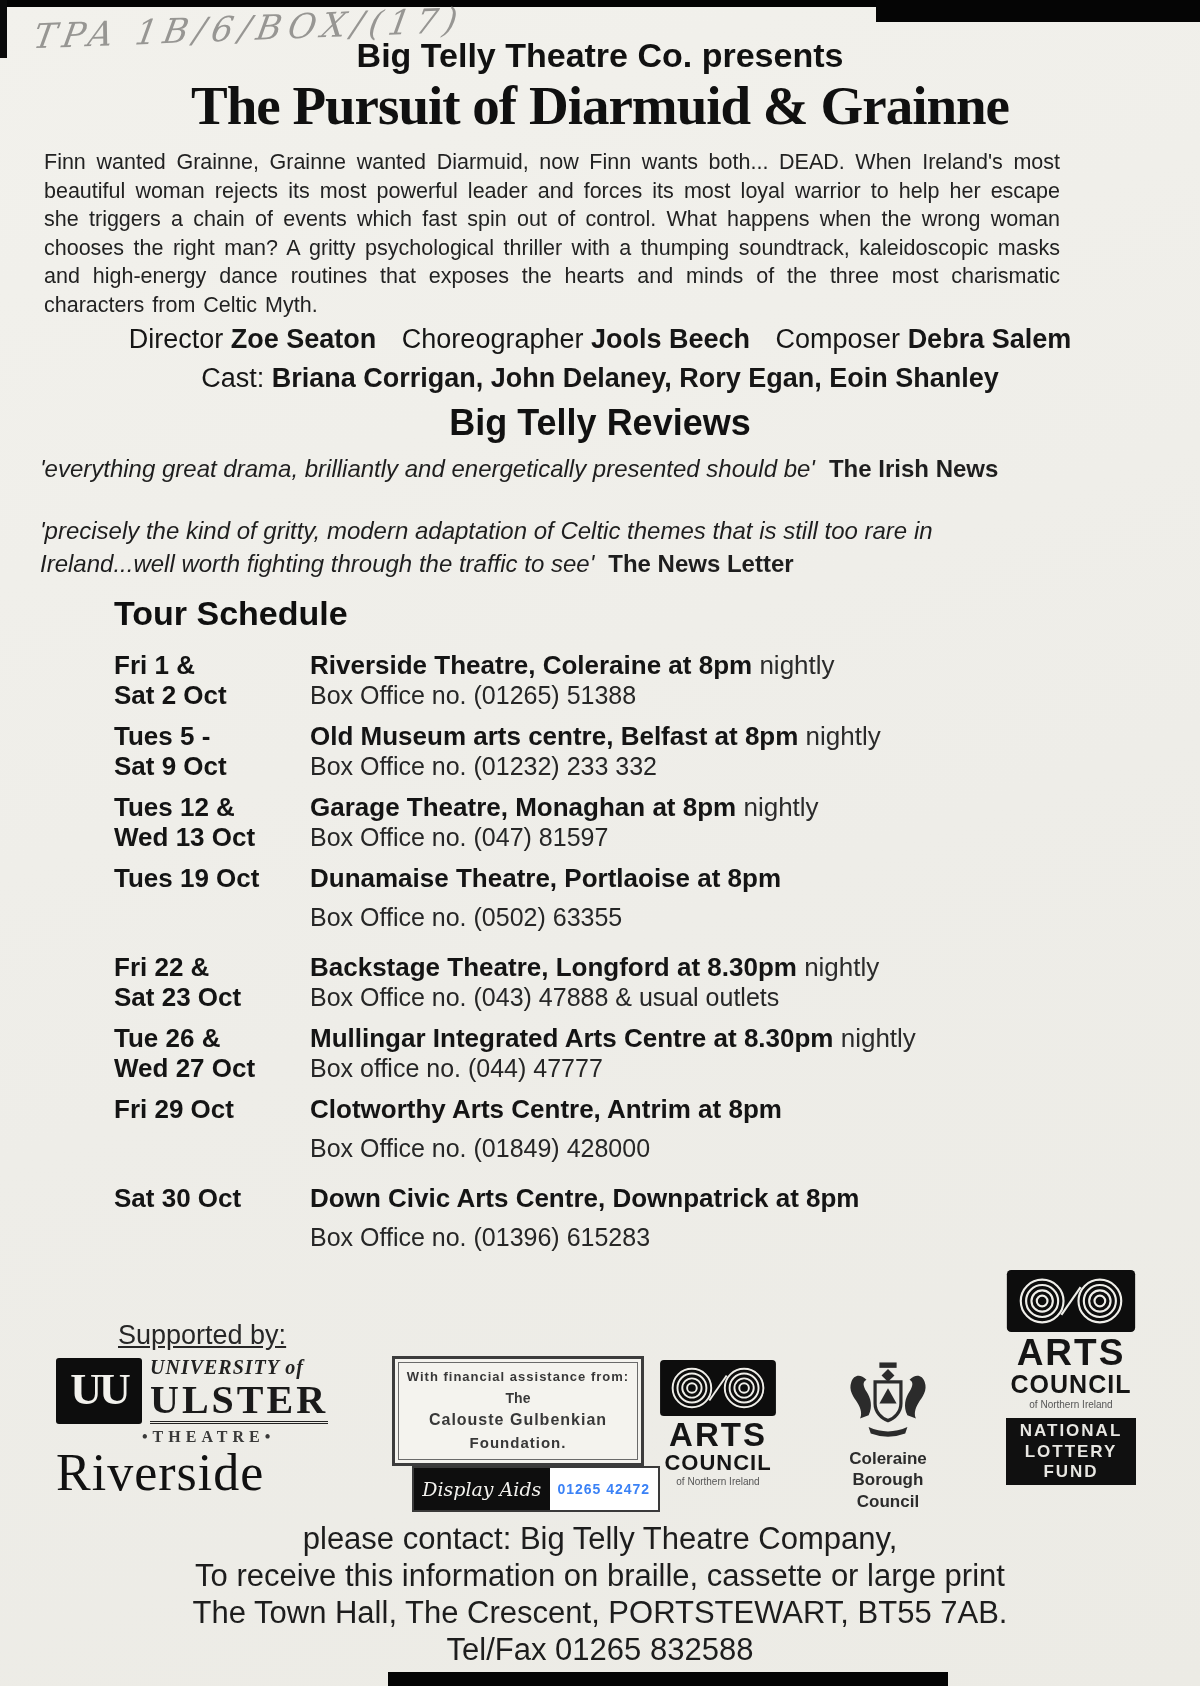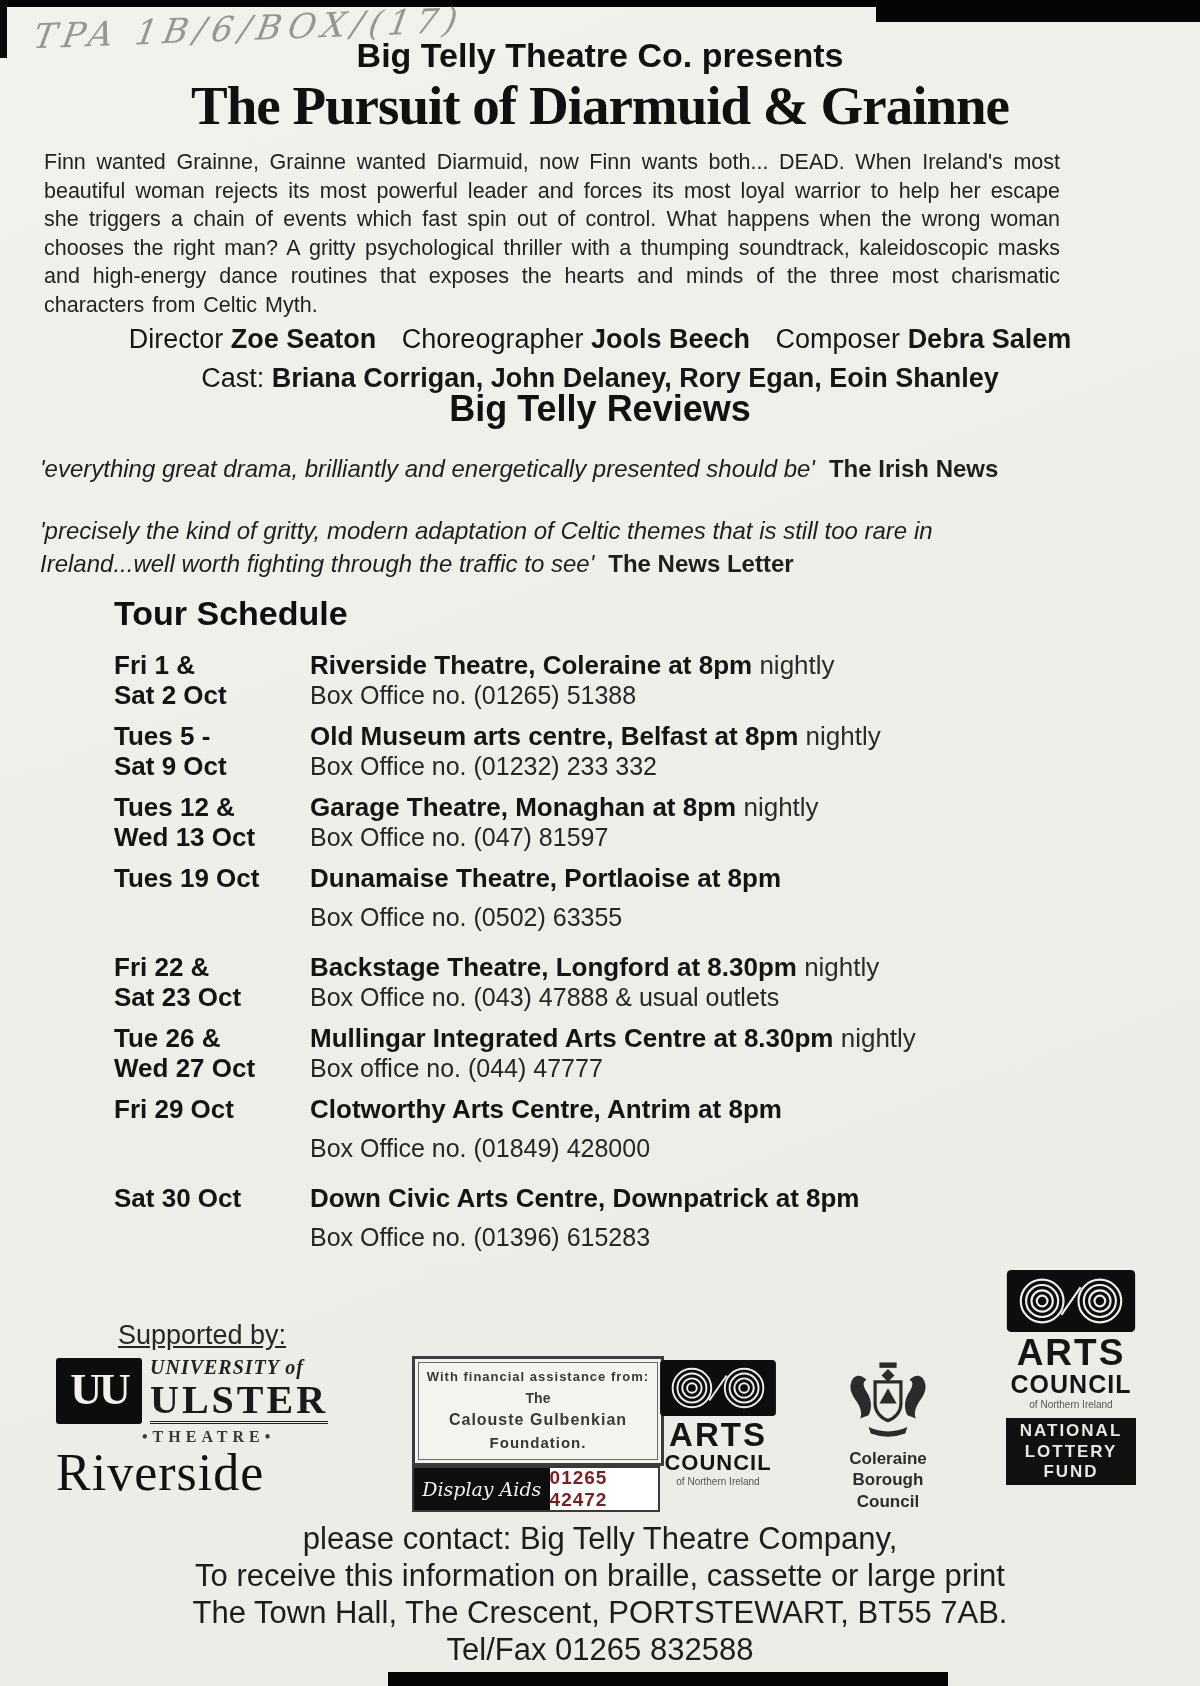--- a/index.html
+++ b/index.html
@@ -28,21 +28,21 @@
   .description{position:absolute; top:148px; left:44px; width:1016px;
     font-size:21.5px; line-height:28.6px; text-align:justify; color:#222;
     word-spacing:2px;}
 
   .credits{position:absolute; top:324px; left:0; width:100%; text-align:center;
     font-size:27px; color:#161616;}
   .credits .grp{margin:0 9px;}
   .credits b{font-weight:bold;}
   .cast-line{margin-top:8px;}
 
-  .reviews-heading{position:absolute; top:388px; left:0; width:100%; text-align:center;
+  .reviews-heading{position:absolute; top:402px; left:0; width:100%; text-align:center;
     font-size:36px; font-weight:bold; color:#111;}
   .review{position:absolute; left:40px; width:1030px; font-size:24px; line-height:33px; color:#1e1e1e;}
   .review .quote{font-style:italic; font-family:"Liberation Sans",sans-serif;}
   .review .source{font-weight:bold; font-style:normal; padding-left:14px;}
   .review-1{top:452px;}
   .review-2{top:514px;}
 
   .tour-heading{position:absolute; top:594px; left:114px; font-size:34px; font-weight:bold; color:#0f0f0f;}
   .tour-list{position:absolute; top:650px; left:114px; width:1000px;}
   .tour-row{display:flex; margin-bottom:11px;}
@@ -69,31 +69,31 @@
   .ulster-word{font-family:"Liberation Serif",serif; font-weight:bold; font-size:40px;
     letter-spacing:3px; border-bottom:3px double #222; line-height:42px; color:#1a1a1a;}
   .theatre-word{font-family:"Liberation Serif",serif; font-weight:bold; font-size:16px;
     letter-spacing:5px; color:#3a3a3a; margin:4px 0 0 86px;}
   .riverside-word{font-family:"Liberation Serif",serif; font-size:52px; color:#111;
     letter-spacing:1px; line-height:54px;}
 
   
   .gulbenkian{position:absolute; top:1356px; left:392px; width:238px; border:3px solid #3c3c3c;
     outline:1px solid #6a6a6a; outline-offset:-7px; background:#f4f3ee; text-align:center;
-    padding:10px 4px 12px; color:#383838;margin-left:20px;}
+    padding:10px 4px 12px; color:#383838;}
   .gul-line1{font-size:13px; font-weight:bold; letter-spacing:1px;}
   .gul-line2{font-size:14px; font-weight:bold; margin-top:6px;}
   .gul-line3{font-size:16px; font-weight:bold; margin-top:5px; letter-spacing:1px;}
   .gul-line4{font-size:15px; font-weight:bold; margin-top:5px; letter-spacing:1px;}
   .display-aids{position:absolute; top:1466px; left:412px; width:244px; height:42px;
     border:2px solid #3a3a3a; display:flex; background:#fff;}
   .da-left{flex:1.25; background:#0e0e0e; color:#f3f2ee; display:flex; align-items:center;
     justify-content:center; font-family:"DejaVu Serif",serif; font-style:italic; font-size:19px;}
   .da-right{flex:1; display:flex; align-items:center; justify-content:center;
-    font-weight:bold; font-size:19px; color:#7f1d1d; letter-spacing:1px;border-radius:21px;}
+    font-weight:bold; font-size:14px; color:#3b82f6; letter-spacing:1px;border-radius:21px;}
 
   
   .acni{position:absolute; text-align:center; color:#151515;}
   .acni-small{top:1360px; left:660px; width:116px;}
   .acni-large{top:1270px; left:1006px; width:130px;}
   .spiral-box{display:block; width:100%;}
   .acni-arts{font-weight:bold; letter-spacing:2px; line-height:1; margin-top:2px;}
   .acni-small .acni-arts{font-size:33px;}
   .acni-large .acni-arts{font-size:37px;}
   .acni-council{font-weight:bold; letter-spacing:1px; line-height:1.05;}

